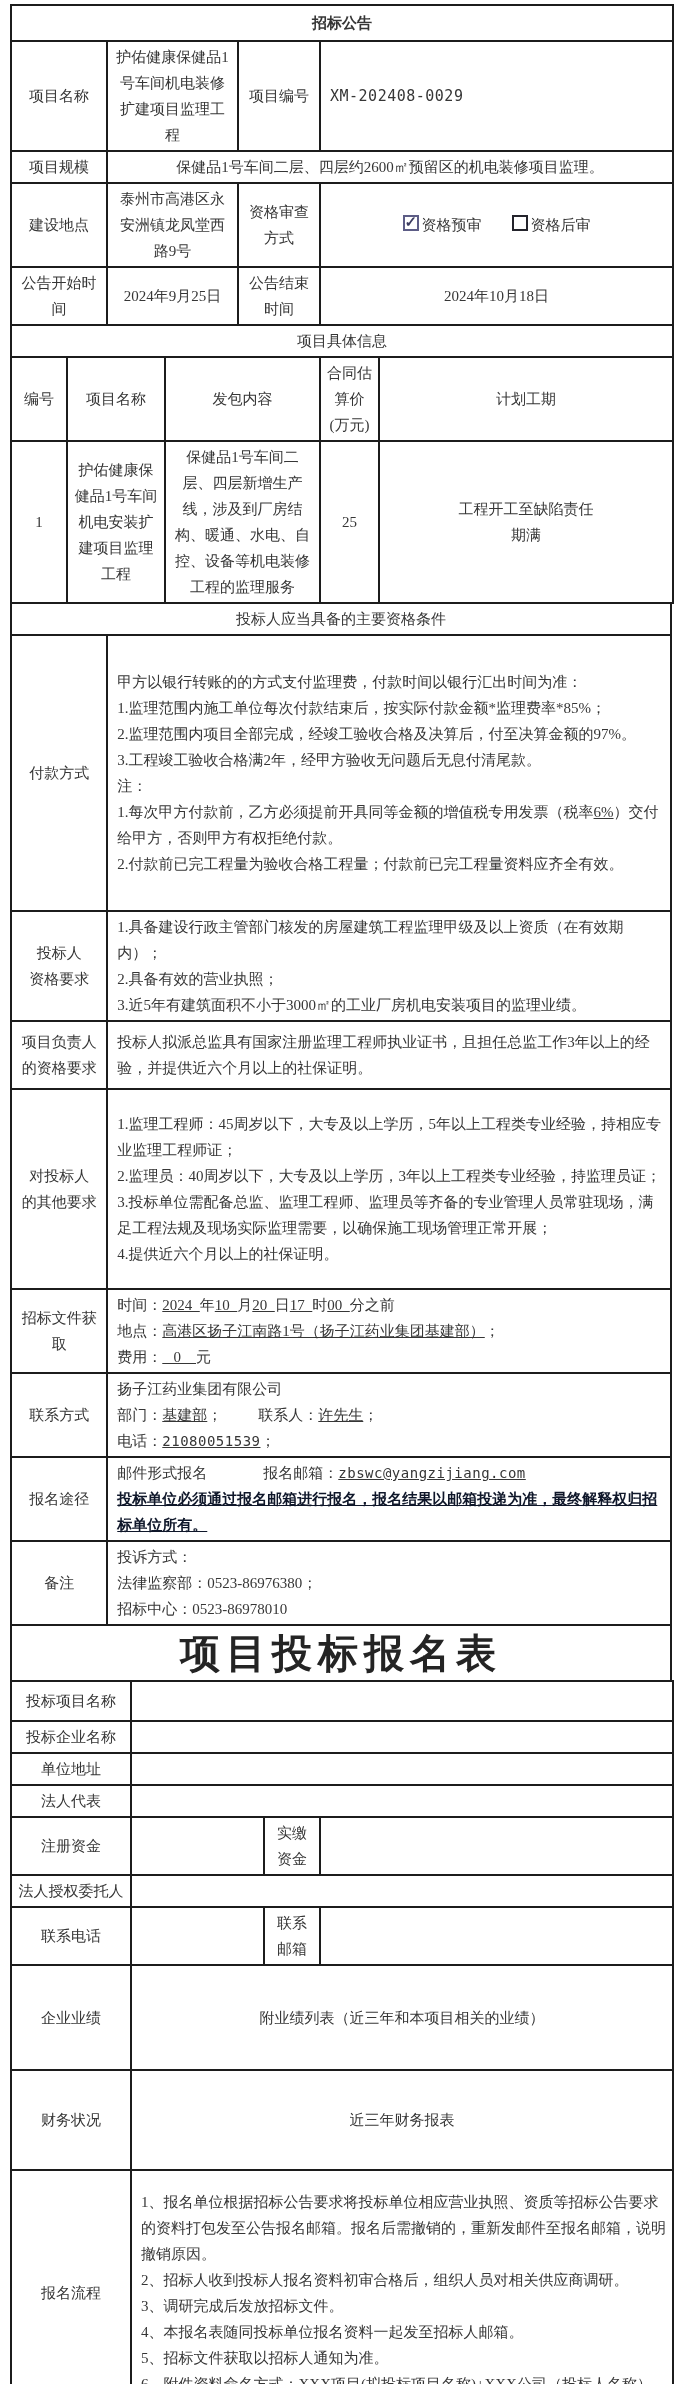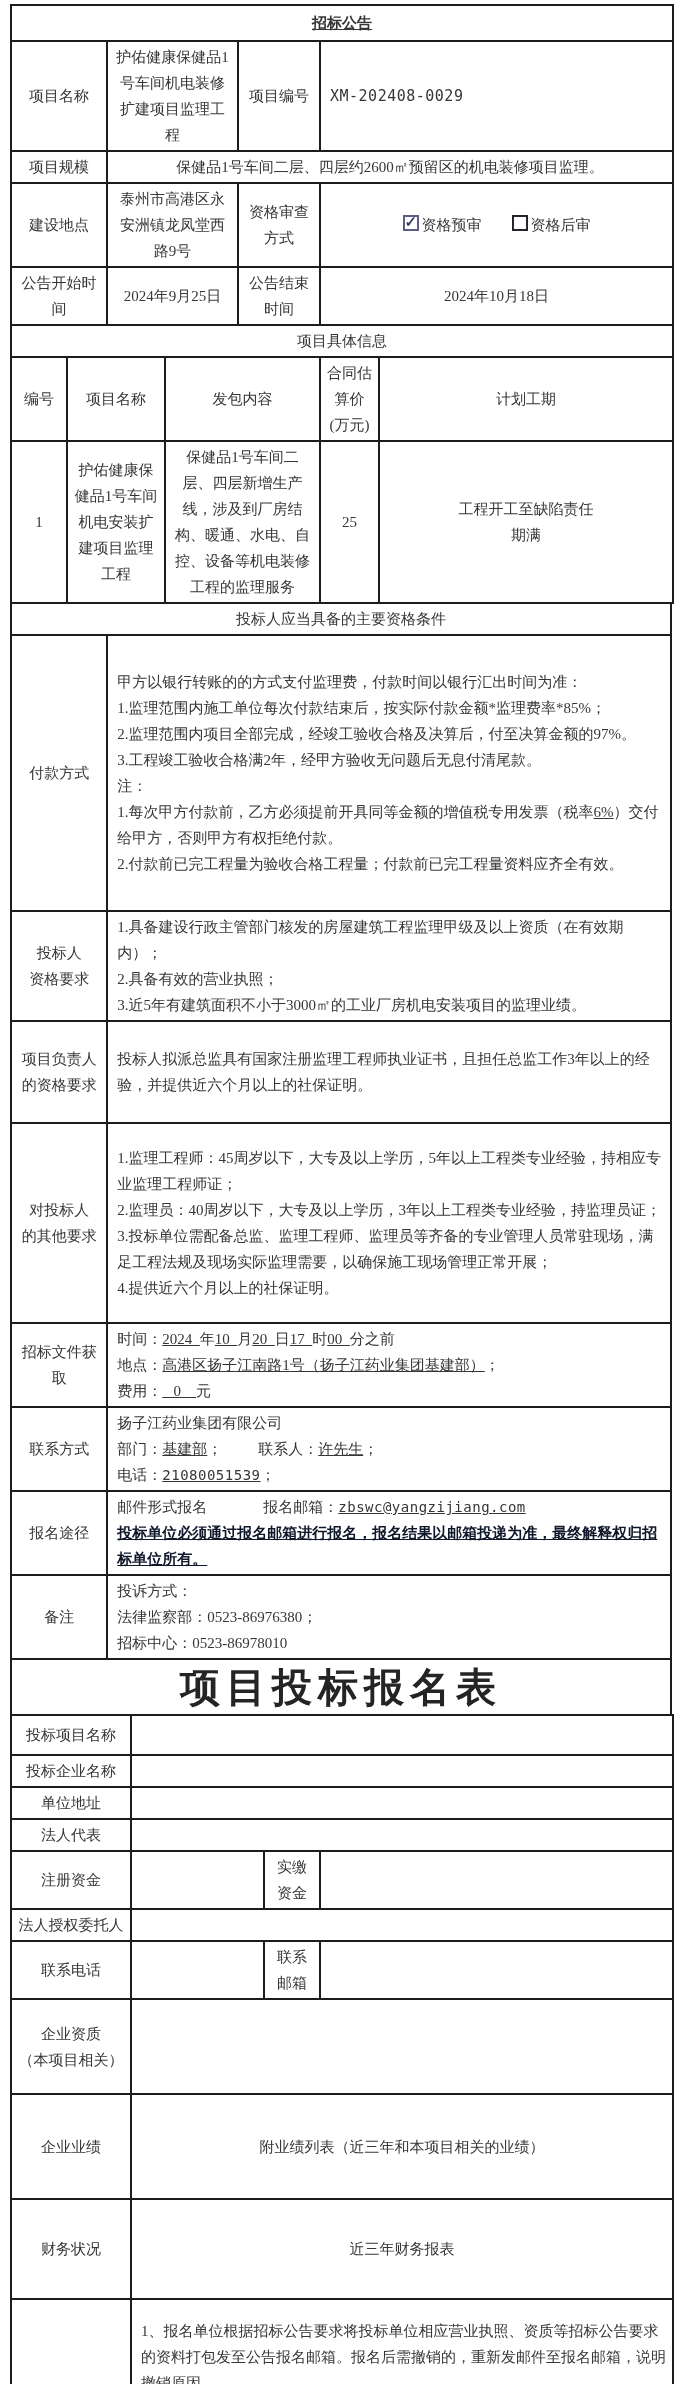--- a/index.html
+++ b/index.html
@@ -20,21 +20,21 @@
     border:2px solid #1c1c1c;
     font-size:15px;
     line-height:26px;
     padding:2px 6px;
     text-align:center;
     vertical-align:middle;
     word-break:break-all;
   }
   td.left { text-align:left; padding-left:9px; }
   .pre { white-space:pre-wrap; }
-  .title-cell { font-weight:bold; font-size:17px;text-decoration:underline; }
+  .title-cell { font-weight:bold; font-size:17px; }
   .mono { font-family:"DejaVu Sans Mono",monospace; font-size:14px; letter-spacing:0.5px; }
   .u { text-decoration:underline; }
   .notice { font-weight:bold; text-decoration:underline; color:#0f172a; }
   .cb {
     display:inline-block; width:12px; height:12px;
     border:2px solid #24242c; background:#fff;
     vertical-align:-1px; margin-right:3px; position:relative;
   }
   .cb.checked { border-color:#5d5d86; }
   .cb.checked::after {
@@ -147,21 +147,21 @@
         <span>2.付款前已完工程量为验收合格工程量；付款前已完工程量资料应齐全有效。</span>
       </td>
     </tr>
     <tr style="height:100px">
       <td class="pre">投标人
 资格要求</td>
       <td class="left pre">1.具备建设行政主管部门核发的房屋建筑工程监理甲级及以上资质（在有效期内）；
 2.具备有效的营业执照；
 3.近5年有建筑面积不小于3000㎡的工业厂房机电安装项目的监理业绩。</td>
     </tr>
-    <tr style="height:102px">
+    <tr style="height:68px">
       <td class="pre">项目负责人
 的资格要求</td>
       <td class="left pre">投标人拟派总监具有国家注册监理工程师执业证书，且担任总监工作3年以上的经验，并提供近六个月以上的社保证明。</td>
     </tr>
     <tr style="height:200px">
       <td class="pre">对投标人
 的其他要求</td>
       <td class="left pre">1.监理工程师：45周岁以下，大专及以上学历，5年以上工程类专业经验，持相应专业监理工程师证；
 2.监理员：40周岁以下，大专及以上学历，3年以上工程类专业经验，持监理员证；
 3.投标单位需配备总监、监理工程师、监理员等齐备的专业管理人员常驻现场，满足工程法规及现场实际监理需要，以确保施工现场管理正常开展；
@@ -235,25 +235,20 @@
     </tr>
     <tr style="height:31px">
       <td>法人授权委托人</td>
       <td colspan="3"></td>
     </tr>
     <tr style="height:50px">
       <td>联系电话</td>
       <td></td>
       <td>联系邮箱</td>
       <td></td>
-    </tr>
-    <tr style="height:95px">
-      <td class="pre">企业资质
-（本项目相关）</td>
-      <td colspan="3"></td>
     </tr>
     <tr style="height:105px">
       <td>企业业绩</td>
       <td colspan="3">附业绩列表（近三年和本项目相关的业绩）</td>
     </tr>
     <tr style="height:100px">
       <td>财务状况</td>
       <td colspan="3">近三年财务报表</td>
     </tr>
     <tr style="height:246px">

